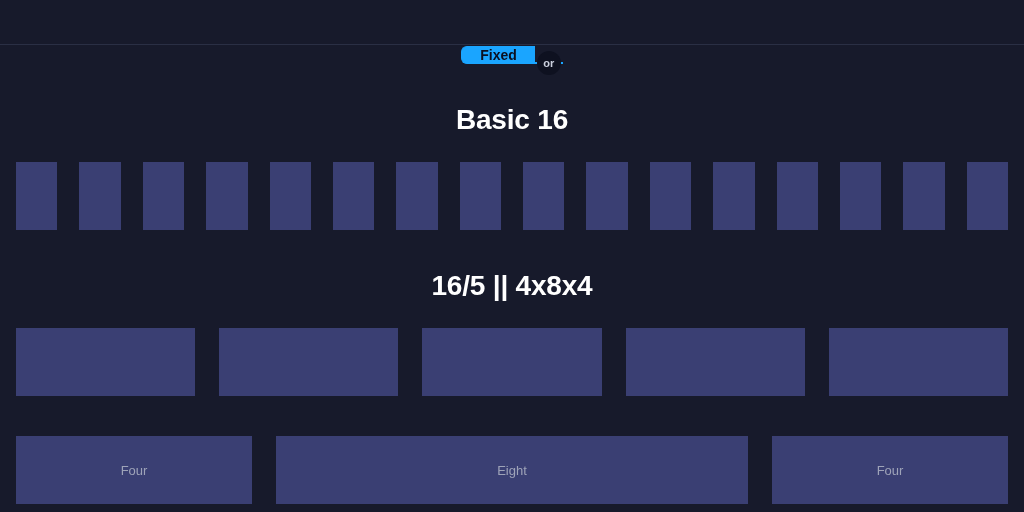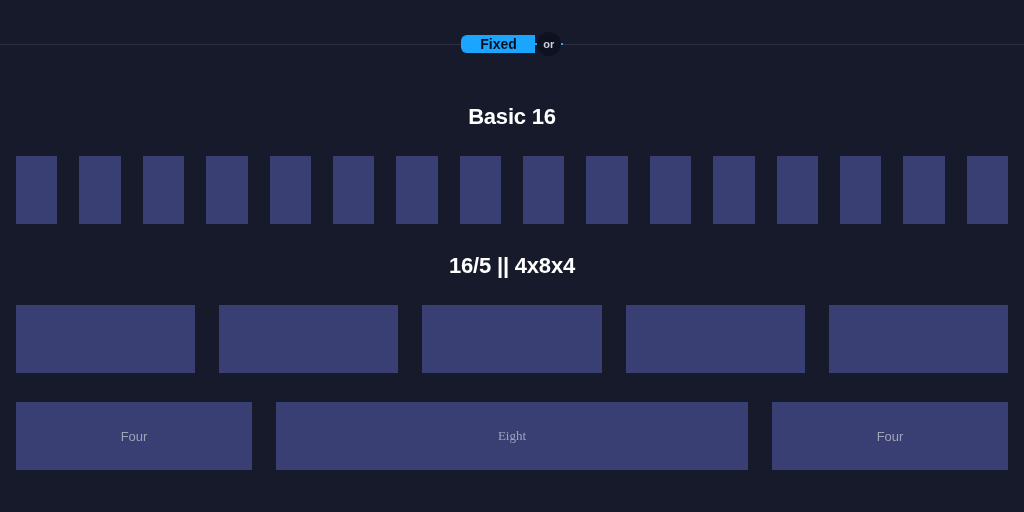--- a/index.html
+++ b/index.html
@@ -29,21 +29,21 @@
     left: 0;
     right: 0;
     height: 1px;
     background: #2a2f44;
     z-index: 0;
   }
   .toggle-group {
     position: relative;
     z-index: 1;
     display: flex;
-    align-items: center;
+    align-items: flex-end;
     height: 40px;
     border-radius: 6px;
   }
   .toggle-btn {
     display: flex;
     align-items: center;
     justify-content: center;
     padding: 0 18px;
     font-size: 14px;
     font-weight: 700;
@@ -86,34 +86,34 @@
     background: #0e1120;
     display: flex;
     align-items: center;
     justify-content: center;
     font-size: 11px;
     font-weight: 700;
     color: #cbd0de;
   }
   .section-title {
     text-align: center;
-    font-size: 22px;
+    font-size: 28px;
     font-weight: 800;
     color: #fff;
     margin-top: 40px;
     margin-bottom: 26px;
     letter-spacing: -0.2px;
   }
   .grid-wrap {
     padding: 0 16px;
   }
   .grid-row {
     display: flex;
     gap: 24px;
-    margin-bottom: 29px;
+    margin-bottom: 40px;
     align-items: flex-end;
   }
   .grid-row.tight {
     gap: 22px;
   }
   .col {
     background: #3a3f73;
     height: 68px;
     display: flex;
     align-items: center;
@@ -125,21 +125,20 @@
     flex: 1;
   }
   .row5 .col {
     flex: 1;
   }
   .row-4-8-4 .four {
     flex: 4;
   }
   .row-4-8-4 .eight {
     flex: 8;
-    font-family: Liberation Serif, serif;
   }
 </style>
 </head>
 <body>
 
 <div class="divider-row">
   <div class="divider-line"></div>
   <div class="toggle-group">
     <div class="toggle-btn left active">Fixed</div>
     <div class="toggle-or">

